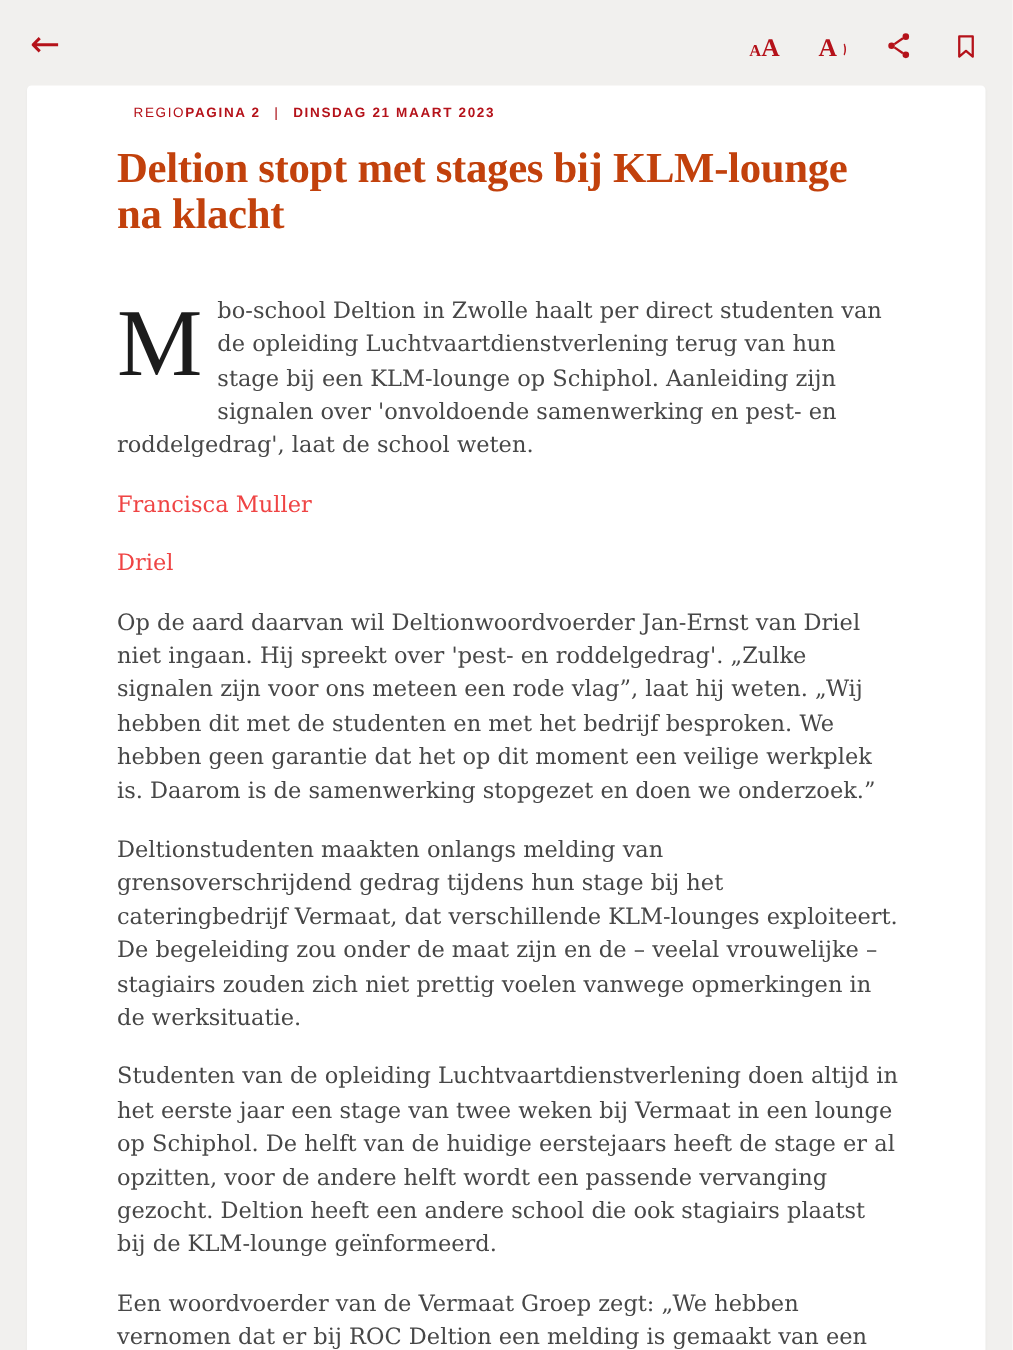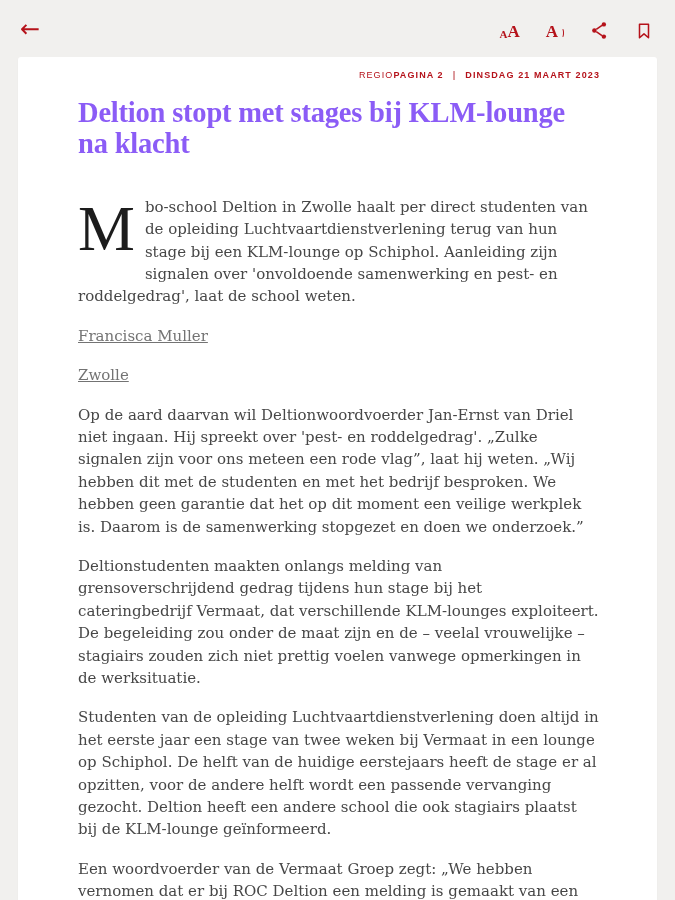--- a/index.html
+++ b/index.html
@@ -55,38 +55,38 @@
     margin: 0 18px;
     min-height: 843px;
     background: #ffffff;
     border-radius: 3px 3px 0 0;
     padding: 13px 57px 60px 60px;
     box-shadow: 0 1px 2px rgba(0,0,0,0.04);
   }
 
   .meta-row {
     display: flex;
-    justify-content: flex-end;
+    justify-content: flex-start;
     align-items: baseline;
     color: #b5121a;
     font-size: 9px;
     letter-spacing: 1.1px;
     text-transform: uppercase;
     padding-left: 11px;
   }
   .meta-right { display: flex; gap: 9px; font-weight: bold; }
   .meta-sep { color: #c4575c; }
 
   h1.title {
     margin-top: 17px;
     font-family: "Liberation Serif", serif;
     font-weight: 700;
     font-size: 28.5px;
     line-height: 1.1;
-    color: #8b5cf6;
+    color: #c2410c;
     letter-spacing: -0.2px;
   }
 
   .article-body {
     font-family: "DejaVu Serif", serif;
     font-size: 15px;
     line-height: 22.4px;
     color: #474747;
   }
   .article-body p { margin-top: 17px; }
@@ -94,21 +94,21 @@
   .dropcap {
     float: left;
     font-family: "Liberation Serif", serif;
     font-size: 64px;
     line-height: 56px;
     height: 88px;
     padding-top: 5px;
     margin-right: 10px;
     color: #1c1c1c;
   }
-  .byline, .location { color: #737373; text-decoration: underline; }
+  .byline, .location { color: #ef4444; }
 </style>
 </head>
 <body>
 
 <div class="toolbar">
   <span class="back-btn">←</span>
 
   <div class="tb-icons">
     <span class="tb-btn">
       <span class="a-sm">A</span>
@@ -150,21 +150,21 @@
   </div>
 
   <h1 class="title">Deltion stopt met stages bij KLM-lounge na klacht</h1>
 
   <div class="article-body">
     <p class="lead">
       <span class="dropcap">M</span><span>bo-school Deltion in Zwolle haalt per direct studenten van de opleiding Luchtvaartdienstverlening terug van hun stage bij een KLM-lounge op Schiphol. Aanleiding zijn signalen over 'onvoldoende samenwerking en pest- en roddelgedrag', laat de school weten.</span>
     </p>
 
     <p class="byline">Francisca Muller</p>
-    <p class="location">Zwolle</p>
+    <p class="location">Driel</p>
 
     <p>Op de aard daarvan wil Deltionwoordvoerder Jan-Ernst van Driel niet ingaan. Hij spreekt over 'pest- en roddelgedrag'. „Zulke signalen zijn voor ons meteen een rode vlag”, laat hij weten. „Wij hebben dit met de studenten en met het bedrijf besproken. We hebben geen garantie dat het op dit moment een veilige werkplek is. Daarom is de samenwerking stopgezet en doen we onderzoek.”</p>
     <p>Deltionstudenten maakten onlangs melding van grensoverschrijdend gedrag tijdens hun stage bij het cateringbedrijf Vermaat, dat verschillende KLM-lounges exploiteert. De begeleiding zou onder de maat zijn en de – veelal vrouwelijke – stagiairs zouden zich niet prettig voelen vanwege opmerkingen in de werksituatie.</p>
     <p>Studenten van de opleiding Luchtvaartdienstverlening doen altijd in het eerste jaar een stage van twee weken bij Vermaat in een lounge op Schiphol. De helft van de huidige eerstejaars heeft de stage er al opzitten, voor de andere helft wordt een passende vervanging gezocht. Deltion heeft een andere school die ook stagiairs plaatst bij de KLM-lounge geïnformeerd.</p>
     <p>Een woordvoerder van de Vermaat Groep zegt: „We hebben vernomen dat er bij ROC Deltion een melding is gemaakt van een situatie van mogelijk ongepast gedrag. We nemen deze melding uiterst serieus en zijn intern aan het onderzoeken wat er precies gebeurd is.”</p>
 
   </div>
 </div>
 
 </body></html>

